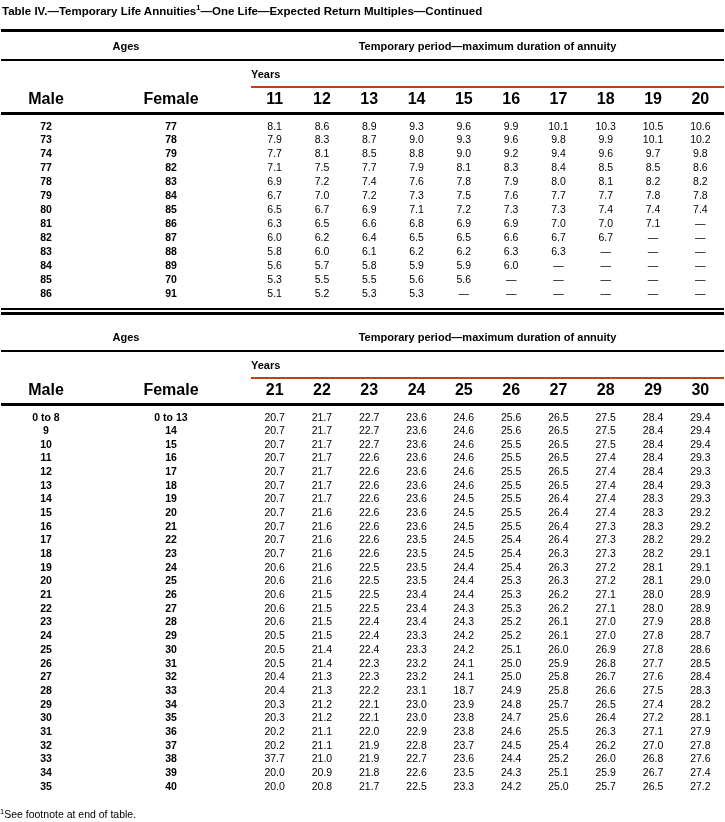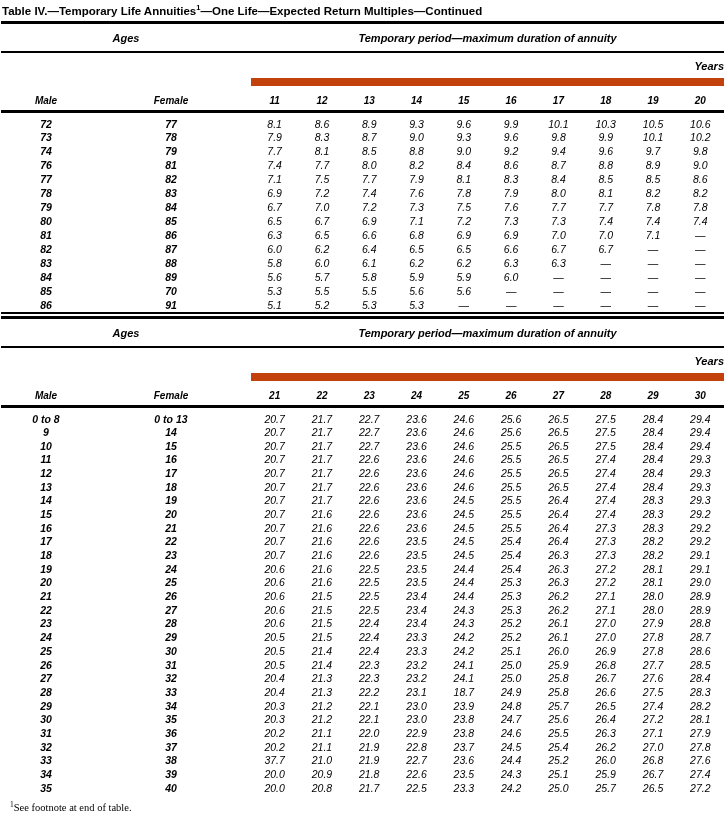--- a/index.html
+++ b/index.html
@@ -13,52 +13,51 @@
     font-weight: bold;
     font-size: 11.5px;
     padding: 5px 5px 4px 2px;
     white-space: nowrap;
   }
   sup { font-size: 7.5px; font-weight: inherit; vertical-align: super; line-height: 0; }
   table {
     border-collapse: collapse;
     table-layout: fixed;
     width: 723px;
-    margin: 0 1px;
-    font-style: italic;
+    margin: 8px 1px;
   }
   table.t1 { border-top: 3px solid #000; }
   col.c-male   { width: 90px; }
   col.c-female { width: 160px; }
   col.c-year   { width: 47.3px; }
   th, td { padding: 0; }
   tr.h1 th {
     border-bottom: 2px solid #000;
     font-size: 11px; font-weight: bold;
     height: 27px; vertical-align: middle; text-align: center;
   }
   tr.h2 th { height: 25px; vertical-align: middle; font-size: 11px; font-weight: bold; }
-  tr.h2 th.years { border-bottom: 8px solid #c2410c; text-align: right; }
+  tr.h2 th.years { border-bottom: 2px solid #c2410c; text-align: left; }
   tr.h3 th {
     border-bottom: 3px solid #000;
-    font-size: 10px; font-weight: bold;
+    font-size: 16px; font-weight: bold;
     height: 20px; vertical-align: bottom; padding-bottom: 4px; text-align: center;
   }
   tbody td { font-size: 10.5px; text-align: center; white-space: nowrap; }
   tbody td.age { font-weight: bold; }
   .t1 tbody tr { height: 14px; }
   .t2 tbody tr { height: 13.7px; }
   tbody tr.first td { padding-top: 5px; }
   .divider {
     margin: 0 1px;
     height: 2px;
     border-top: 2px solid #000;
     border-bottom: 3px solid #000;
   }
-  .footnote { font-size: 10.5px; padding: 7px 0 0 10px; font-family: Liberation Serif, serif; }
+  .footnote { font-size: 10.5px; padding: 7px 0 0 0; }
 </style>
 </head>
 <body>
 
 <div class="title"><span>Table IV.—Temporary Life Annuities</span><sup>1</sup><span>—One Life—Expected Return Multiples—Continued</span></div>
 
 <table class="t1">
   <colgroup>
     <col class="c-male">
       <col class="c-female">
@@ -125,34 +124,20 @@
         <td class="val">8.5</td>
         <td class="val">8.8</td>
         <td class="val">9.0</td>
         <td class="val">9.2</td>
         <td class="val">9.4</td>
         <td class="val">9.6</td>
         <td class="val">9.7</td>
         <td class="val">9.8</td>
       </tr>
       <tr>
-        <td class="age">76</td>
-        <td class="age">81</td>
-        <td class="val">7.4</td>
-        <td class="val">7.7</td>
-        <td class="val">8.0</td>
-        <td class="val">8.2</td>
-        <td class="val">8.4</td>
-        <td class="val">8.6</td>
-        <td class="val">8.7</td>
-        <td class="val">8.8</td>
-        <td class="val">8.9</td>
-        <td class="val">9.0</td>
-      </tr>
-      <tr>
         <td class="age">77</td>
         <td class="age">82</td>
         <td class="val">7.1</td>
         <td class="val">7.5</td>
         <td class="val">7.7</td>
         <td class="val">7.9</td>
         <td class="val">8.1</td>
         <td class="val">8.3</td>
         <td class="val">8.4</td>
         <td class="val">8.5</td>

